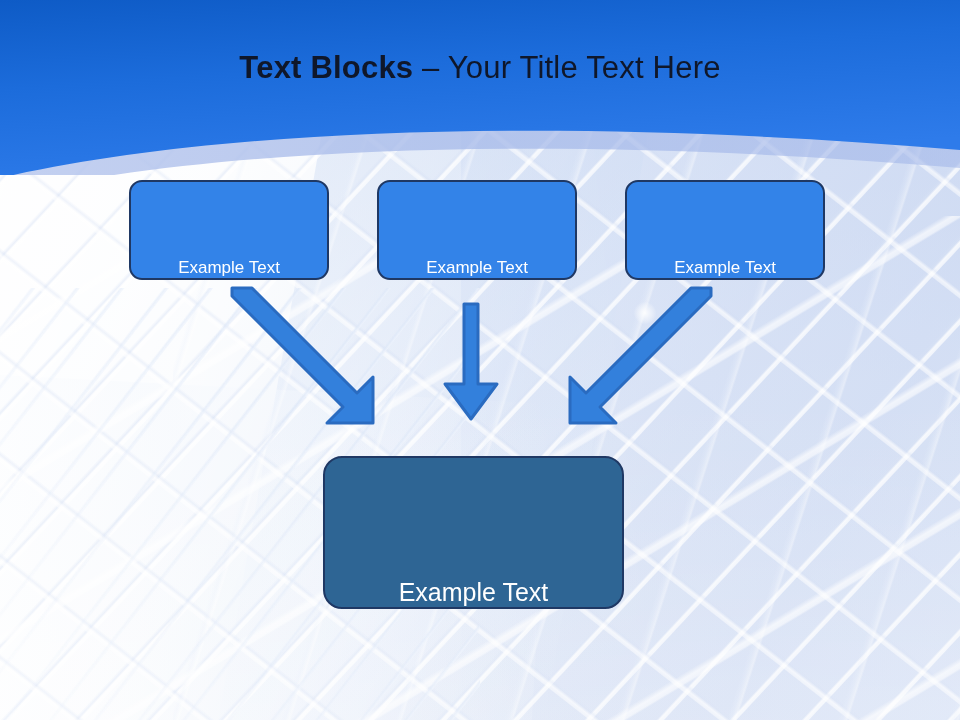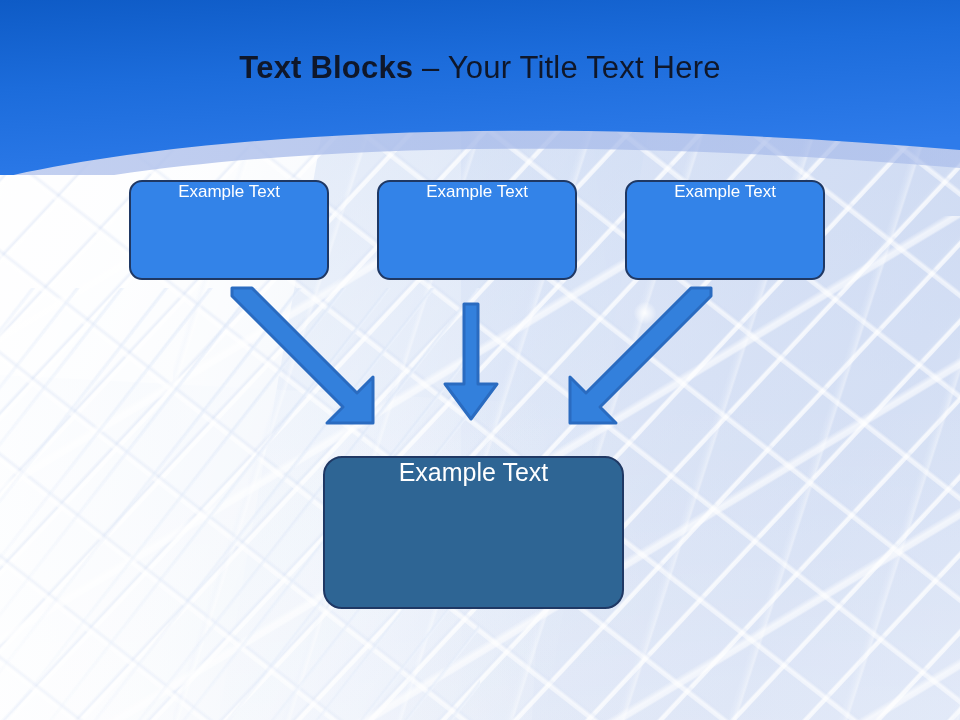--- a/index.html
+++ b/index.html
@@ -157,21 +157,21 @@
   .slide-title .t-strong { font-weight: bold; }
   .slide-title .t-light  { font-weight: normal; }
 
   
   .node {
     position: absolute;
     box-sizing: border-box;
     border-radius: 13px;
     border: 2.5px solid #1F3864;
     display: flex;
-    align-items: flex-start;
+    align-items: flex-end;
     justify-content: center;
     color: #ffffff;
     text-align: center;
   }
   .node-top {
     width: 200px;
     height: 100px;
     top: 180px;
     background: #3383E8;
     font-size: 17px;

